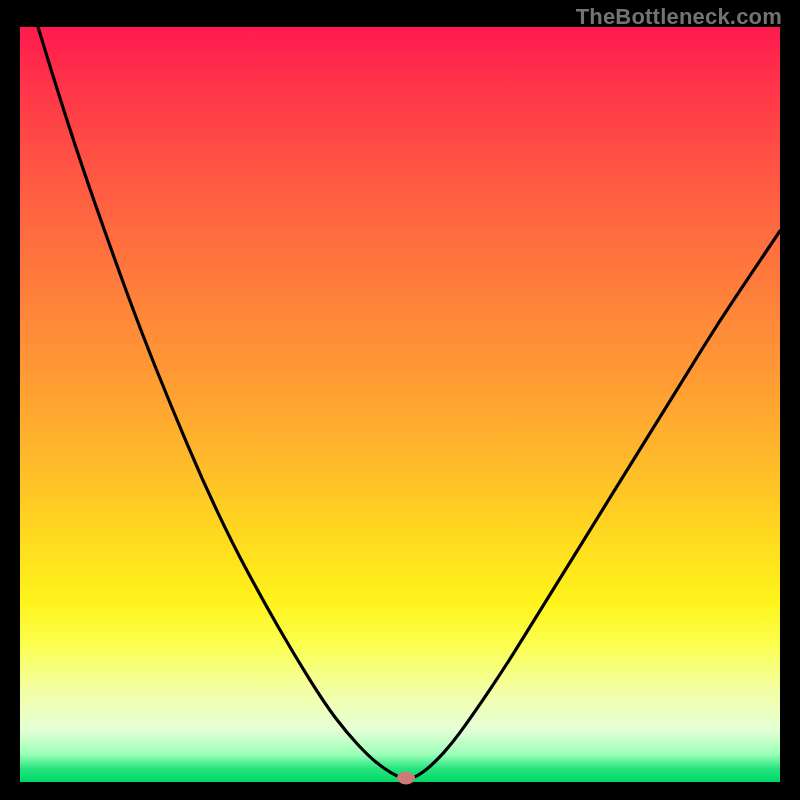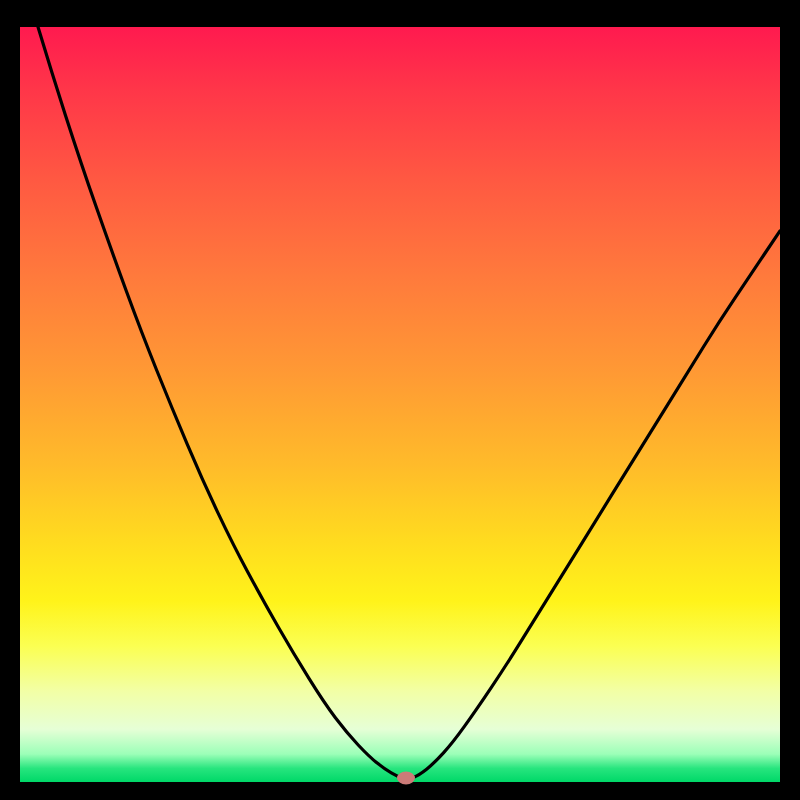--- a/index.html
+++ b/index.html
@@ -69,20 +69,21 @@
     background: #cc7b78;
     border-radius: 50%;
     transform: translate(-50%, -50%);
   }
 </style>
 </head>
 <body>
 
 <div class="frame">
 
+  <div class="watermark">TheBottleneck.com</div>
 
   <div class="plot">
     <div class="gradient-bg"></div>
 
     <svg class="curve-svg" viewBox="0 0 760 755" preserveAspectRatio="none">
       <path id="curve-path" fill="none" stroke="#000" stroke-width="3.2" stroke-linecap="round" stroke-linejoin="round" d="M 0.0 -60.4 Q 0.0 -60.4 15.2 -9.4 Q 30.4 41.5 45.6 88.7 Q 60.8 135.9 76.0 179.3 Q 91.2 222.7 106.4 264.3 Q 121.6 305.8 136.8 343.5 Q 152.0 381.3 167.2 417.1 Q 182.4 453.0 197.6 485.1 Q 212.8 517.2 228.0 545.5 Q 243.2 573.8 258.4 600.2 Q 273.6 626.6 288.8 651.2 Q 304.0 675.7 315.4 690.8 Q 326.8 705.9 338.2 718.0 Q 349.6 730.1 357.2 736.1 Q 364.8 742.2 371.3 745.9 Q 377.7 749.7 382.7 751.2 Q 387.6 752.7 393.3 750.5 Q 399.0 748.2 406.6 742.2 Q 414.2 736.1 423.7 725.6 Q 433.2 715.0 444.6 699.1 Q 456.0 683.3 471.2 660.6 Q 486.4 638.0 501.6 613.4 Q 516.8 588.9 532.0 564.4 Q 547.2 539.8 562.4 515.3 Q 577.6 490.8 592.8 466.2 Q 608.0 441.7 623.2 417.1 Q 638.4 392.6 653.6 368.1 Q 668.8 343.5 684.0 319.0 Q 699.2 294.4 714.4 271.8 Q 729.6 249.1 744.8 226.5 T 760.0 203.9"></path>
     </svg>
 
     <div id="marker" class="marker" style="left: 386.08px; top: 751.225px;"></div>
   </div>

